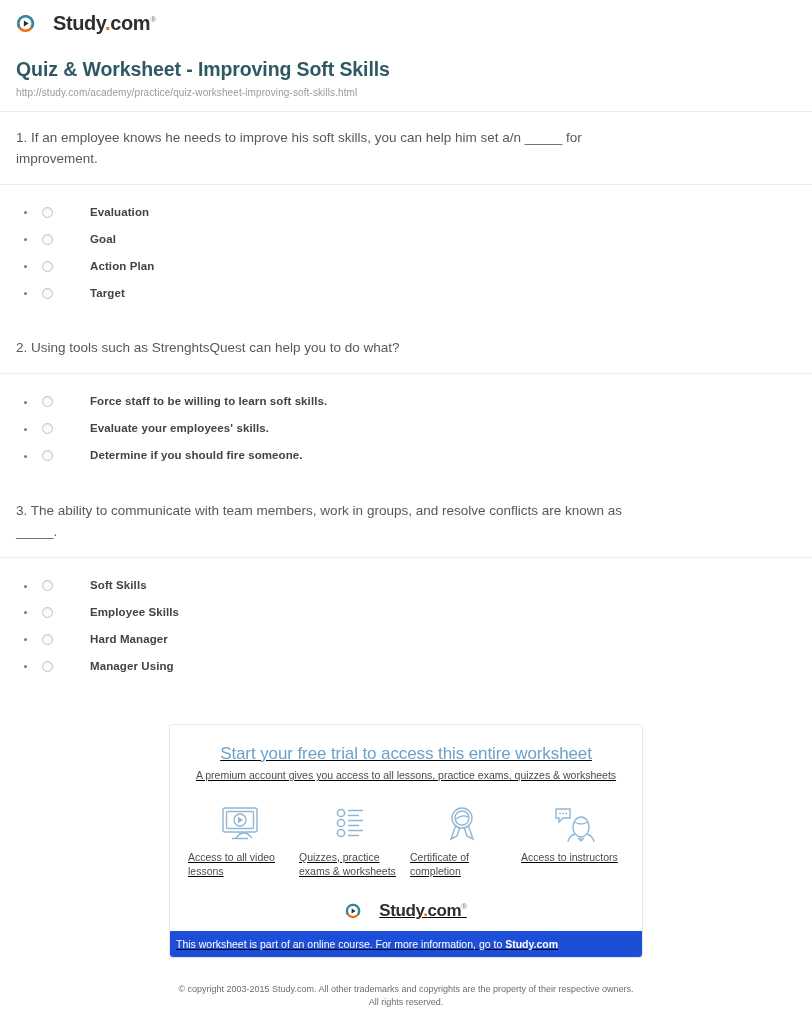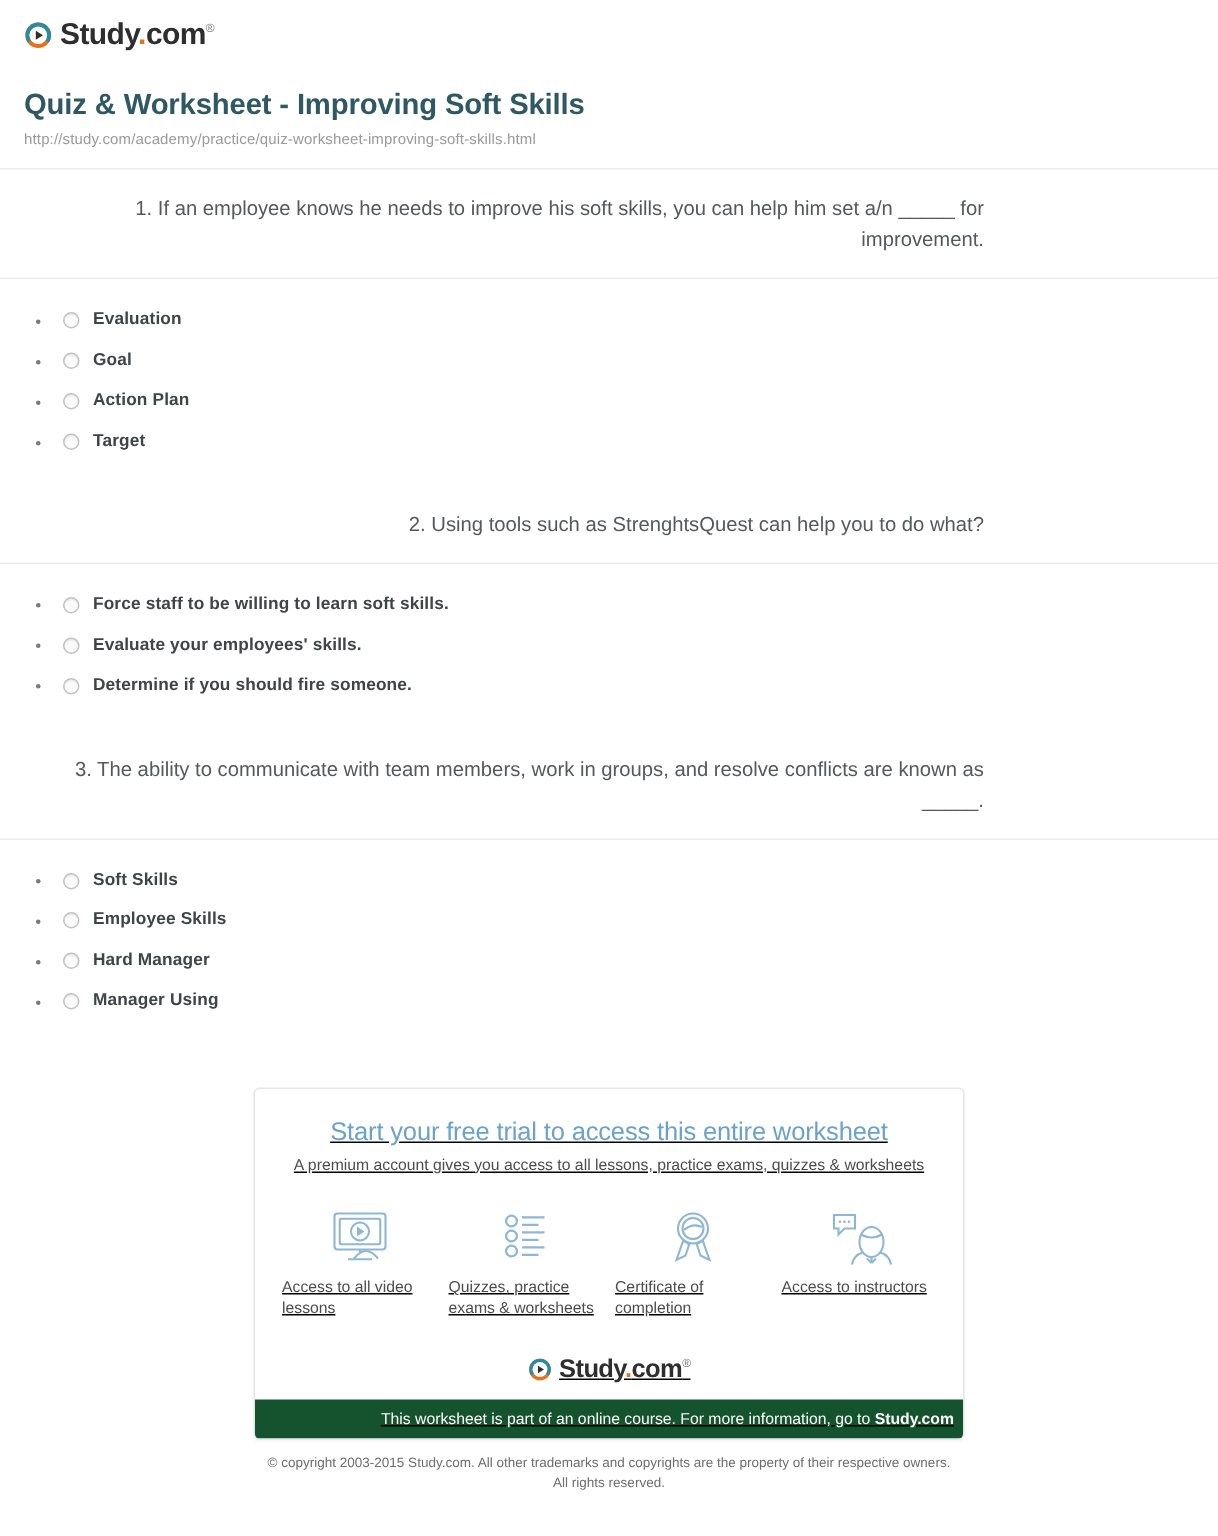--- a/index.html
+++ b/index.html
@@ -7,21 +7,21 @@
     margin: 0; padding: 0;
     width: 812px; height: 1024px;
     background: #ffffff;
     font-family: "Liberation Sans", sans-serif;
     -webkit-font-smoothing: antialiased;
   }
   .page { position: relative; width: 812px; height: 1024px; overflow: hidden; }
 
   
   .brand-header { padding: 13px 0 0 16px; }
-  .logo { display: inline-flex; align-items: flex-end; gap: 5px; }
+  .logo { display: inline-flex; align-items: center; gap: 18px; }
   .logo-mark { width: 19px; height: 19px; display: block; }
   .logo-word {
     font-size: 20px; font-weight: bold; letter-spacing: -0.4px;
     color: #2e2e2e; line-height: 1; position: relative; top: 0px;
   }
   .logo-word .dot { color: #e8701a; }
   .logo-tm { font-size: 8px; color: #777; vertical-align: super; font-weight: normal; }
 
   .title-block { padding: 20px 16px 0 16px; }
   h1.worksheet-title {
@@ -29,29 +29,29 @@
     color: #2e5963; letter-spacing: -0.1px; line-height: 1.25;
   }
   .worksheet-url {
     margin: 5px 0 0 0; font-size: 10px; color: #9a9a9a;
     letter-spacing: 0.1px; line-height: 1.3;
   }
   .rule { height: 1px; background: #ececec; width: 100%; }
   .rule.top-rule { margin-top: 12px; }
 
   
-  .question-block { padding: 0 16px; text-align: right; }
+  .question-block { padding: 0 16px; }
   .question-text {
     font-size: 13.5px; color: #55595c; line-height: 1.55;
     padding: 16px 0 14px 0; margin: 0; max-width: 640px;
   }
   .options { list-style: none; margin: 0; padding: 14px 0 16px 0; }
   .option-row {
     display: flex; align-items: center;
-    padding: 6px 0 6px 26px; position: relative;
+    padding: 6px 0 6px 26px; position: relative; gap: 28px;
   }
   .option-bullet {
     position: absolute; left: 8px; top: 50%;
     width: 3px; height: 3px; margin-top: -1px;
     background: #7a7a7a; border-radius: 50%;
   }
   .radio {
     width: 11px; height: 11px; border-radius: 50%;
     border: 1px solid #c2c2c2; background: #fbfbfb;
     box-shadow: inset 0 1px 1px rgba(0,0,0,0.08);
@@ -88,29 +88,29 @@
     margin-top: 7px; font-size: 10.5px; color: #4c4c4c;
     line-height: 1.35; letter-spacing: 0px;
   }
   .promo-logo-row {
     display: flex; justify-content: center; align-items: center;
     padding: 14px 0 12px 0;
   }
   .promo-logo-row .logo-word { font-size: 17px; }
   .promo-logo-row .logo-mark { width: 16px; height: 16px; }
   .promo-bar {
-    background: #14532d; color: #ffffff; text-align: right;
+    background: #1d4ed8; color: #ffffff; text-align: left;
     font-size: 10.5px; padding: 7px 6px; letter-spacing: 0px;
   }
   .promo-bar b { font-weight: bold; }
 
   
   .copyright {
     text-align: center; font-size: 9px; color: #6d6d6d;
-    line-height: 1.45; margin-top: 9px; padding: 0 20px;
+    line-height: 1.45; margin-top: 25px; padding: 0 20px;
   }
 </style>
 </head>
 <body>
 
 <div class="page">
 
   <div class="brand-header">
     <div class="logo">
       <svg class="logo-mark" viewBox="0 0 20 20">

